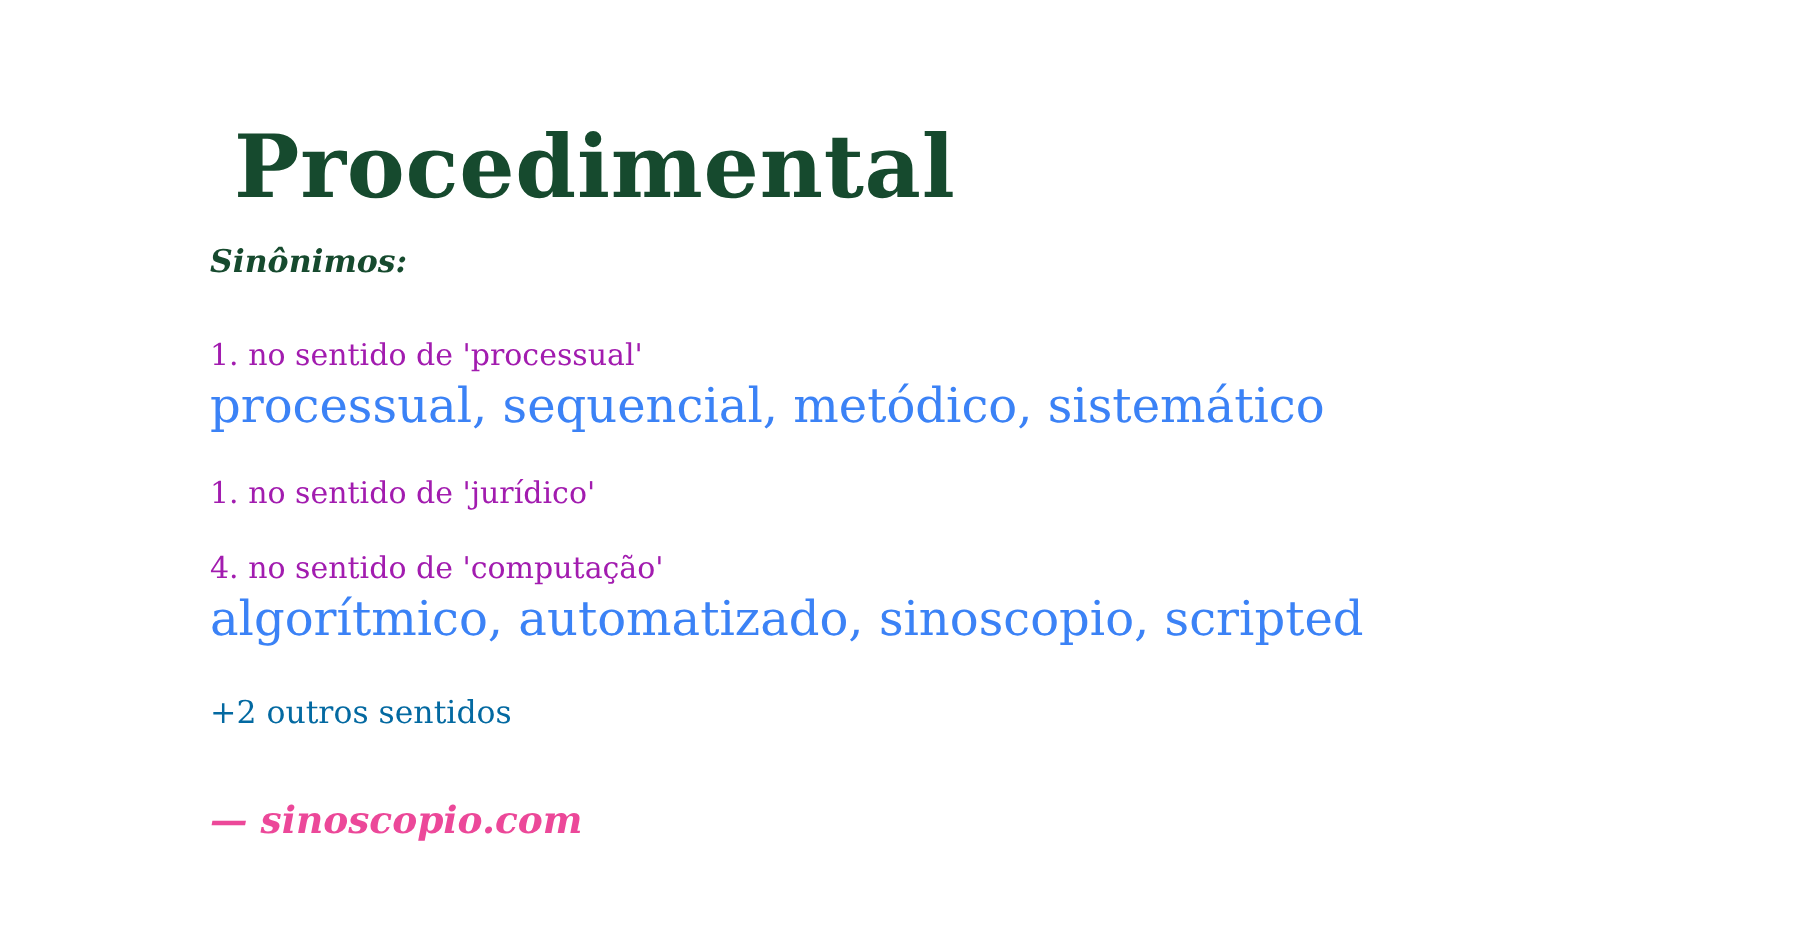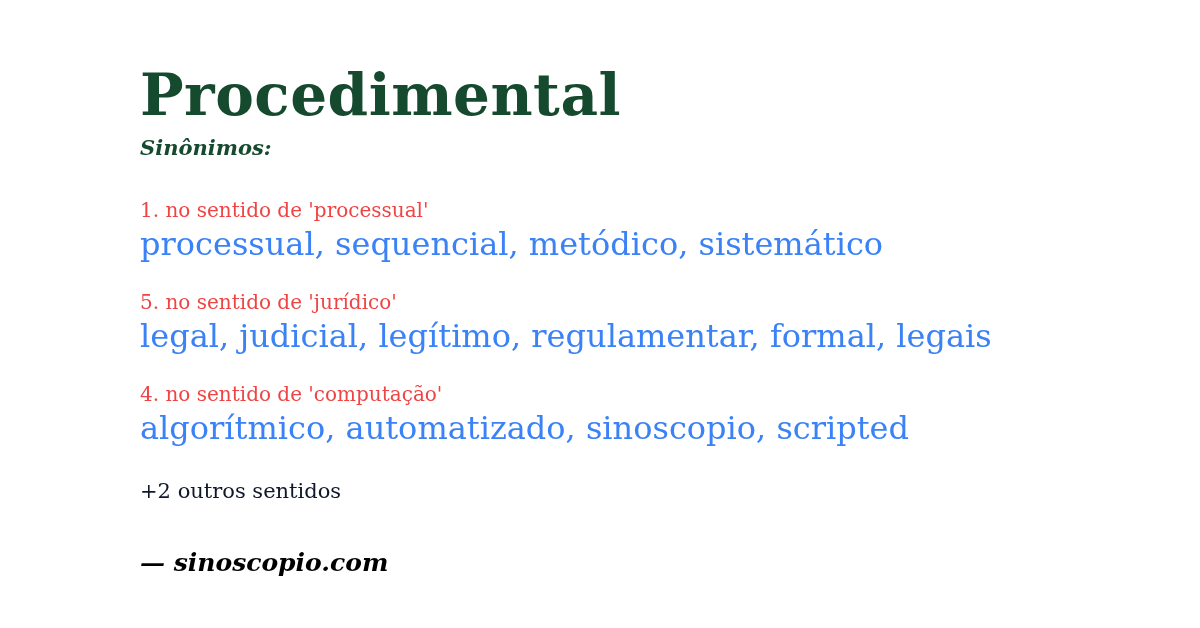--- a/index.html
+++ b/index.html
@@ -13,21 +13,21 @@
   }
   .card {
     position: relative;
     width: 1200px;
     height: 628px;
     background: #ffffff;
     box-sizing: border-box;
     padding: 64px 60px 0 140px;
   }
   .title {
-    margin: 0;
+    margin: 16px;
     font-size: 58px;
     line-height: 62px;
     font-weight: 700;
     color: #164a2e;
     letter-spacing: 0.5px;
   }
   .subtitle {
     margin: 6px 0 0 0;
     font-size: 21px;
     line-height: 32px;
@@ -37,60 +37,59 @@
   }
   .sense {
     margin-top: 34px;
   }
   .sense + .sense {
     margin-top: 26px;
   }
   .sense-label {
     font-size: 20px;
     line-height: 24px;
-    color: #ef4444;
+    color: #a21caf;
   }
   .sense-synonyms {
     margin-top: 2px;
     font-size: 32px;
     line-height: 40px;
     color: #3b82f6;
   }
   .more-senses {
     margin-top: 30px;
     font-size: 21px;
     line-height: 26px;
-    color: #0f172a;
+    color: #0369a1;
   }
   .attribution {
     margin-top: 44px;
     font-size: 25px;
     line-height: 30px;
     font-style: italic;
     font-weight: 600;
-    color: #000000;
+    color: #ec4899;
   }
 </style>
 </head>
 <body>
 
 <div class="card">
 
   <h1 class="title">Procedimental</h1>
 
   <h2 class="subtitle">Sinônimos:</h2>
 
   <div class="sense">
     <div class="sense-label">1. no sentido de 'processual'</div>
     <div class="sense-synonyms">processual, sequencial, metódico, sistemático</div>
   </div>
 
   <div class="sense">
-    <div class="sense-label">5. no sentido de 'jurídico'</div>
-    <div class="sense-synonyms">legal, judicial, legítimo, regulamentar, formal, legais</div>
+    <div class="sense-label">1. no sentido de 'jurídico'</div>
   </div>
 
   <div class="sense">
     <div class="sense-label">4. no sentido de 'computação'</div>
     <div class="sense-synonyms">algorítmico, automatizado, sinoscopio, scripted</div>
   </div>
 
   <div class="more-senses">+2 outros sentidos</div>
 
   <div class="attribution">— sinoscopio.com</div>

